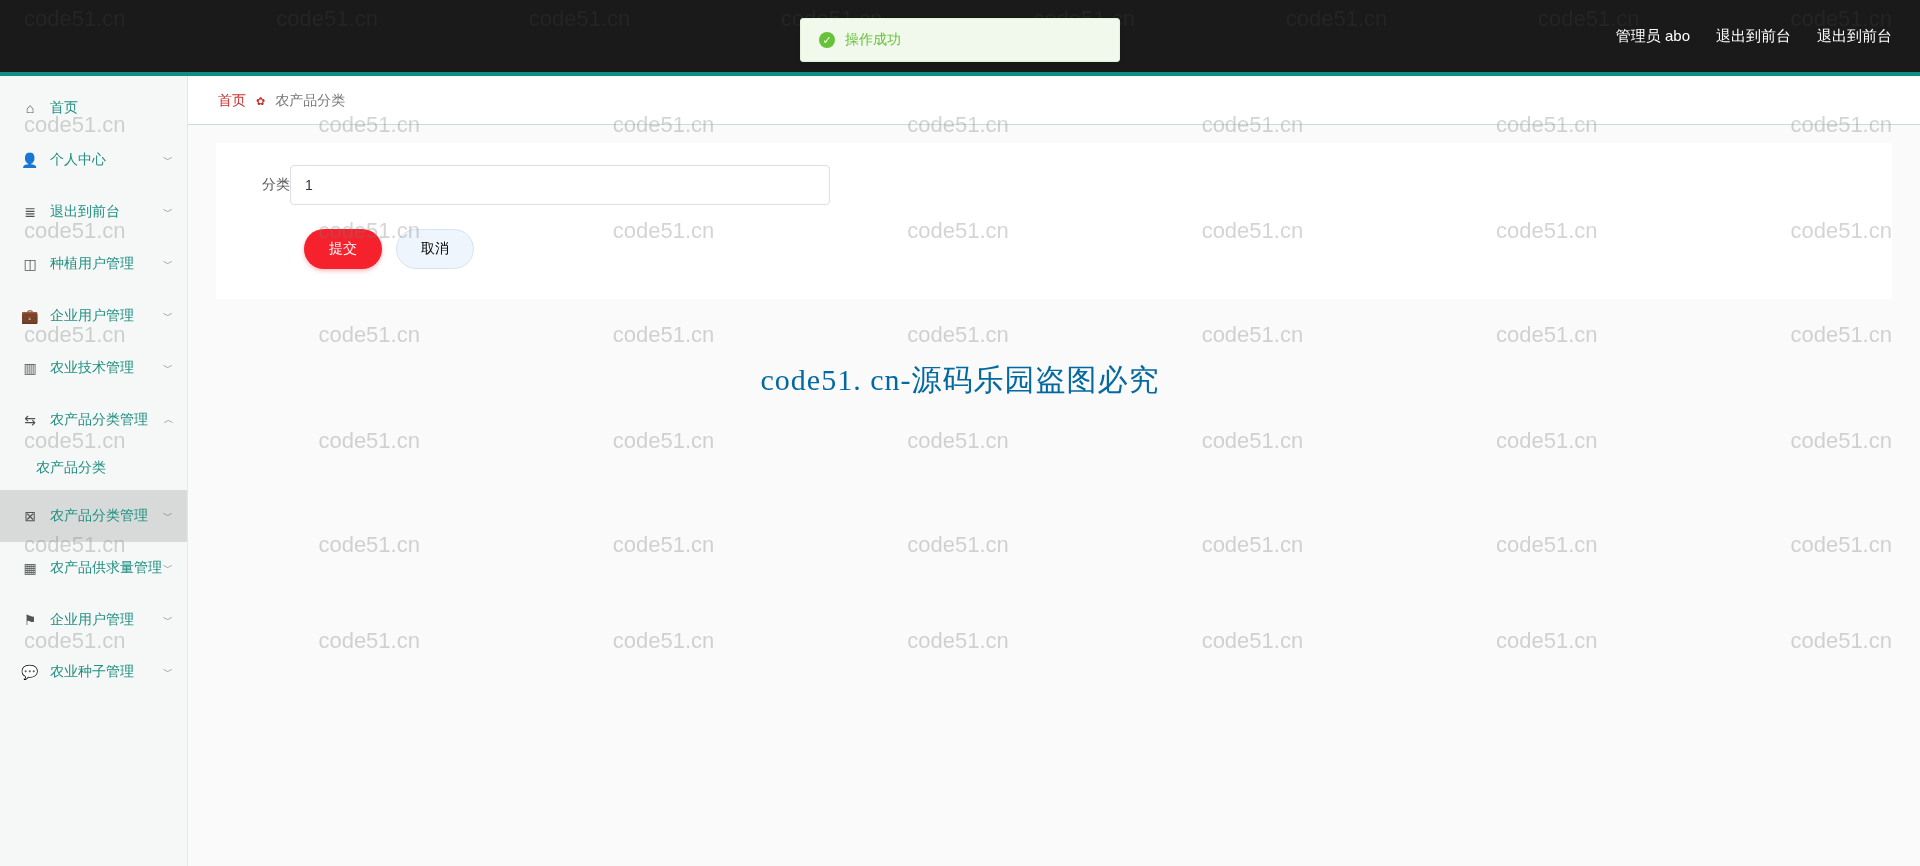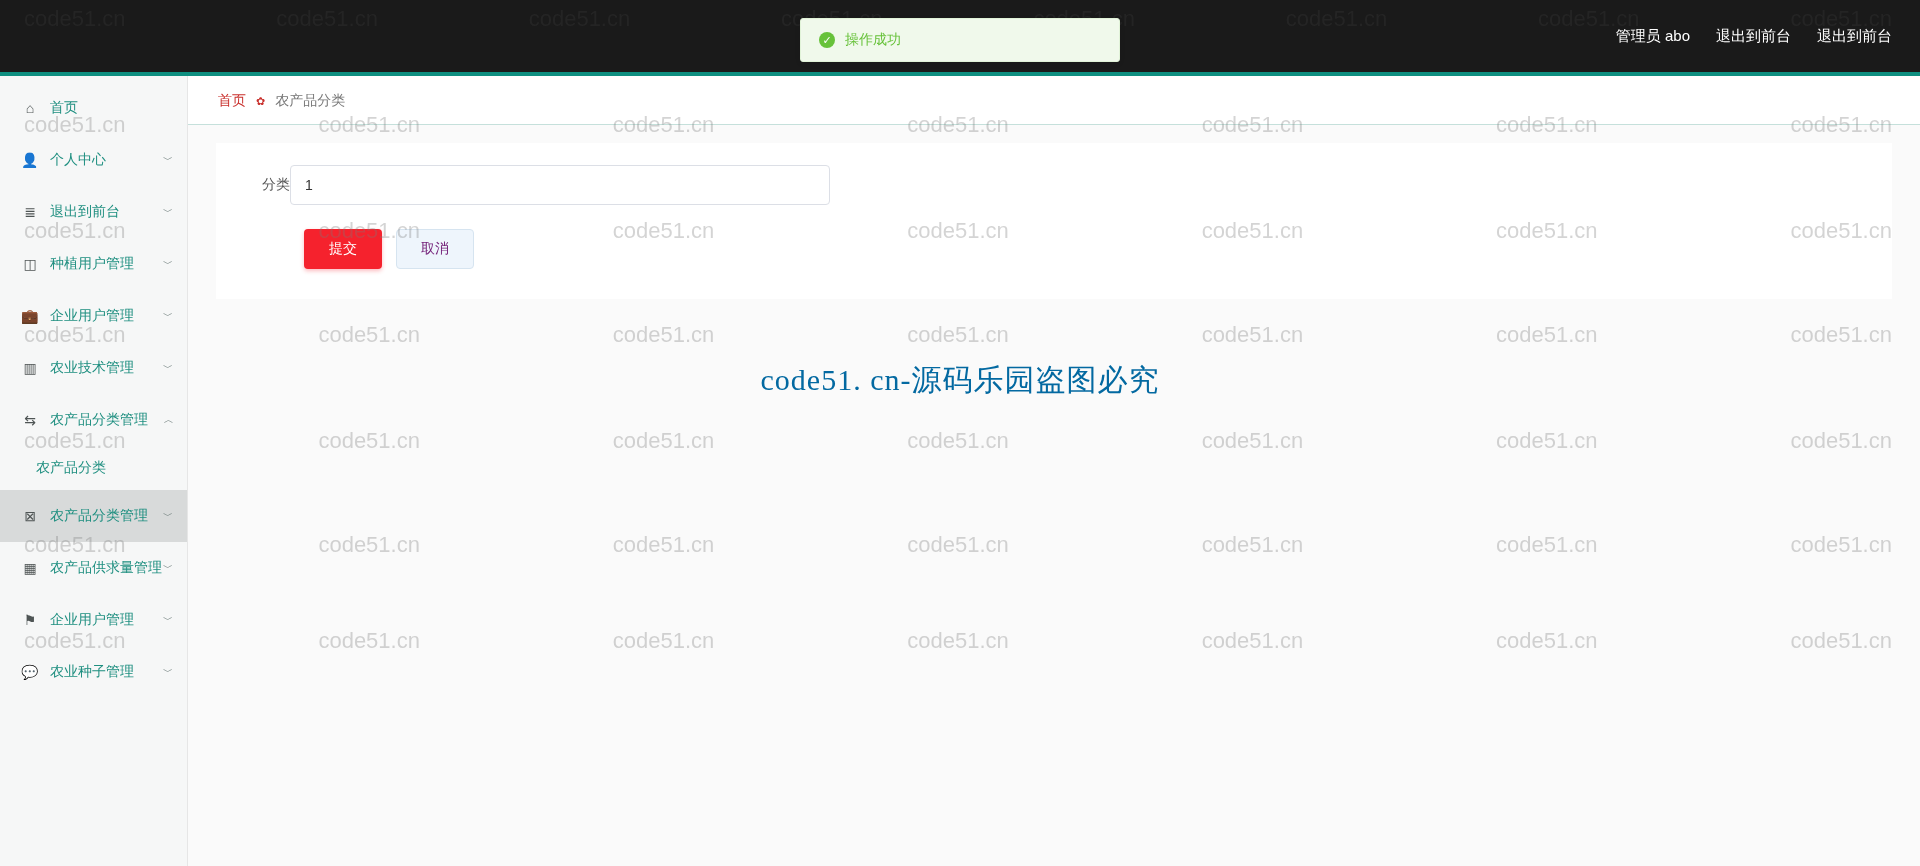--- a/index.html
+++ b/index.html
@@ -153,34 +153,34 @@
     outline: none;
   }
   .form-actions {
     padding-left: 62px;
     display: flex;
     gap: 14px;
   }
   .btn {
     height: 40px;
     min-width: 78px;
-    border-radius: 4px;
+    border-radius: 20px;
     border: none;
     cursor: pointer;
     font-size: 14px;
     padding: 0 22px;
   }
   .btn-primary {
     background: #f5222d;
     color: #fff;
     box-shadow: 0 2px 4px rgba(245,34,45,0.3);
   }
   .btn-default {
     background: #eef5fc;
-    color: #701a75;
+    color: #000000;
     border: 1px solid #d6e4f0;
   }
 
   .watermark-layer {
     position: fixed;
     inset: 0;
     pointer-events: none;
     z-index: 5;
   }
   .wm-row {

